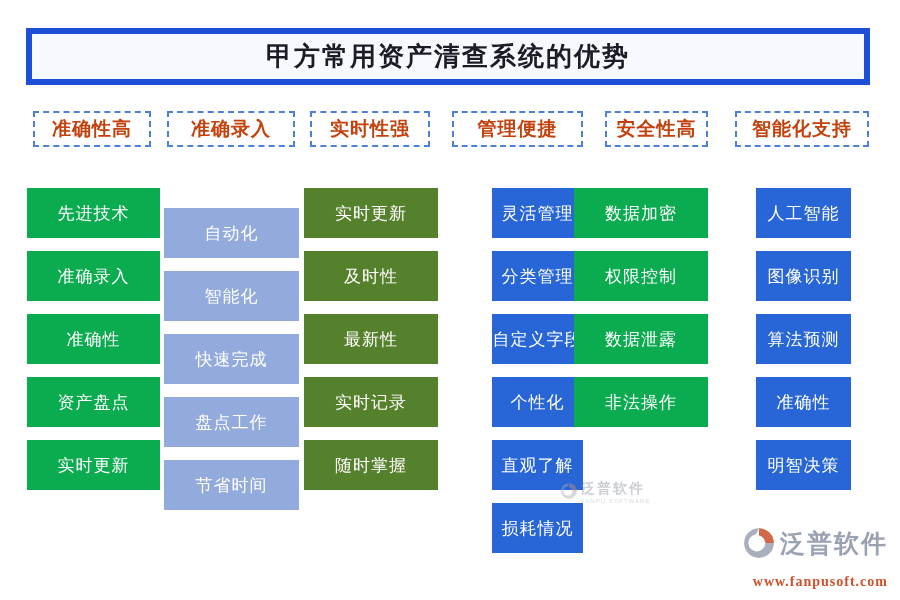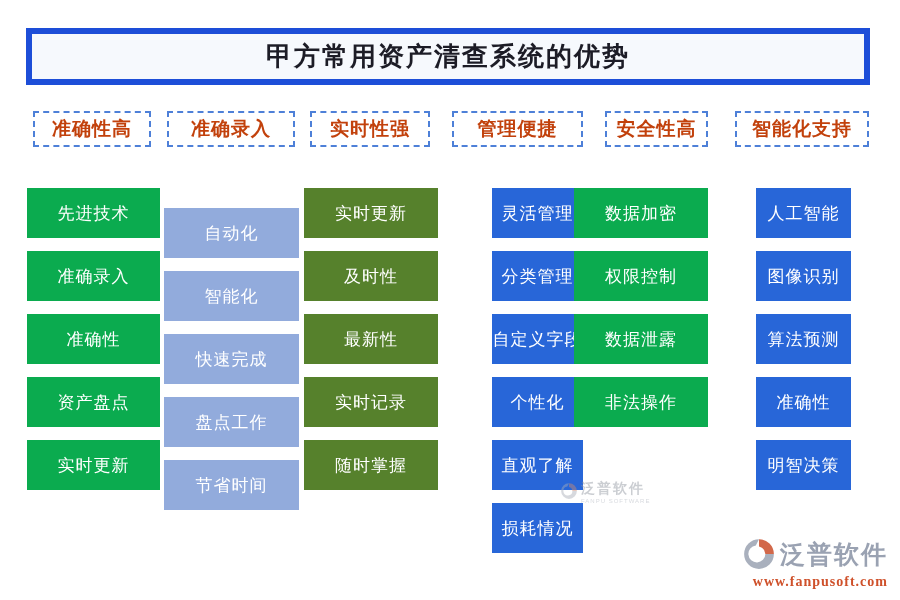--- a/index.html
+++ b/index.html
@@ -53,21 +53,21 @@
     opacity:0.45; pointer-events:none;
   }
   .wm-center .wm-text-block { display:flex; flex-direction:column; line-height:1; }
   .wm-center .wm-cn { font-size:14px; font-weight:bold; color:#8d939d; letter-spacing:2px; }
   .wm-center .wm-en { font-size:6px; color:#a7adb7; font-family:"Liberation Sans",sans-serif; letter-spacing:1px; margin-top:2px; }
 
   
   .brand-footer { position:absolute; right:12px; bottom:10px; display:flex; flex-direction:column; align-items:flex-end; }
   .brand-row { display:flex; align-items:center; gap:4px; }
   .brand-cn { font-size:25px; font-weight:bold; color:#9aa2b2; letter-spacing:2px; line-height:1; }
-  .brand-url { font-size:14px; font-weight:bold; color:#cf512b; letter-spacing:1px; margin-top:3px; font-family:"Liberation Serif","DejaVu Serif",serif; }
+  .brand-url { font-size:14px; font-weight:bold; color:#cf512b; letter-spacing:1px; margin-top:14px; font-family:"Liberation Serif","DejaVu Serif",serif; }
   .logo-svg { display:block; }
 </style>
 </head>
 <body>
 
 <div class="canvas">
 
   <div class="title-box">
     <span>甲方常用资产清查系统的优势</span>
   </div>

